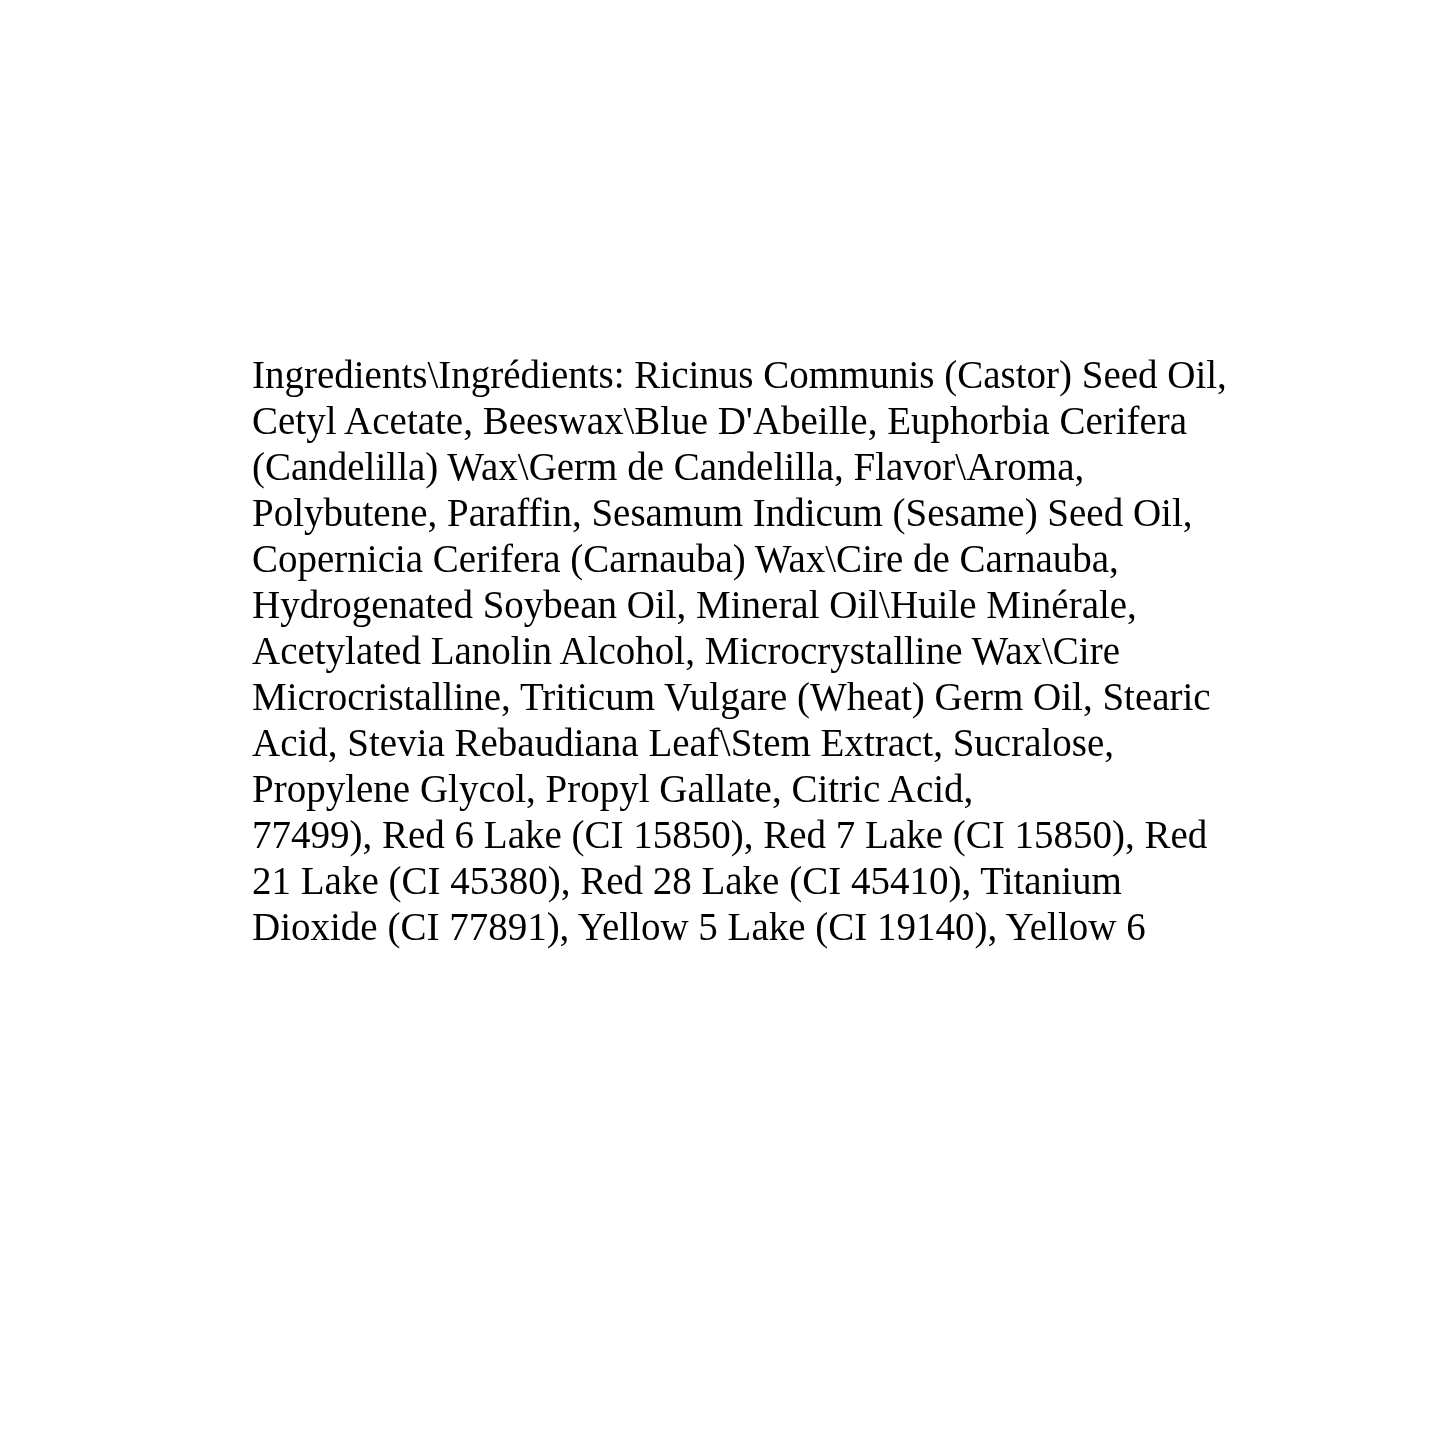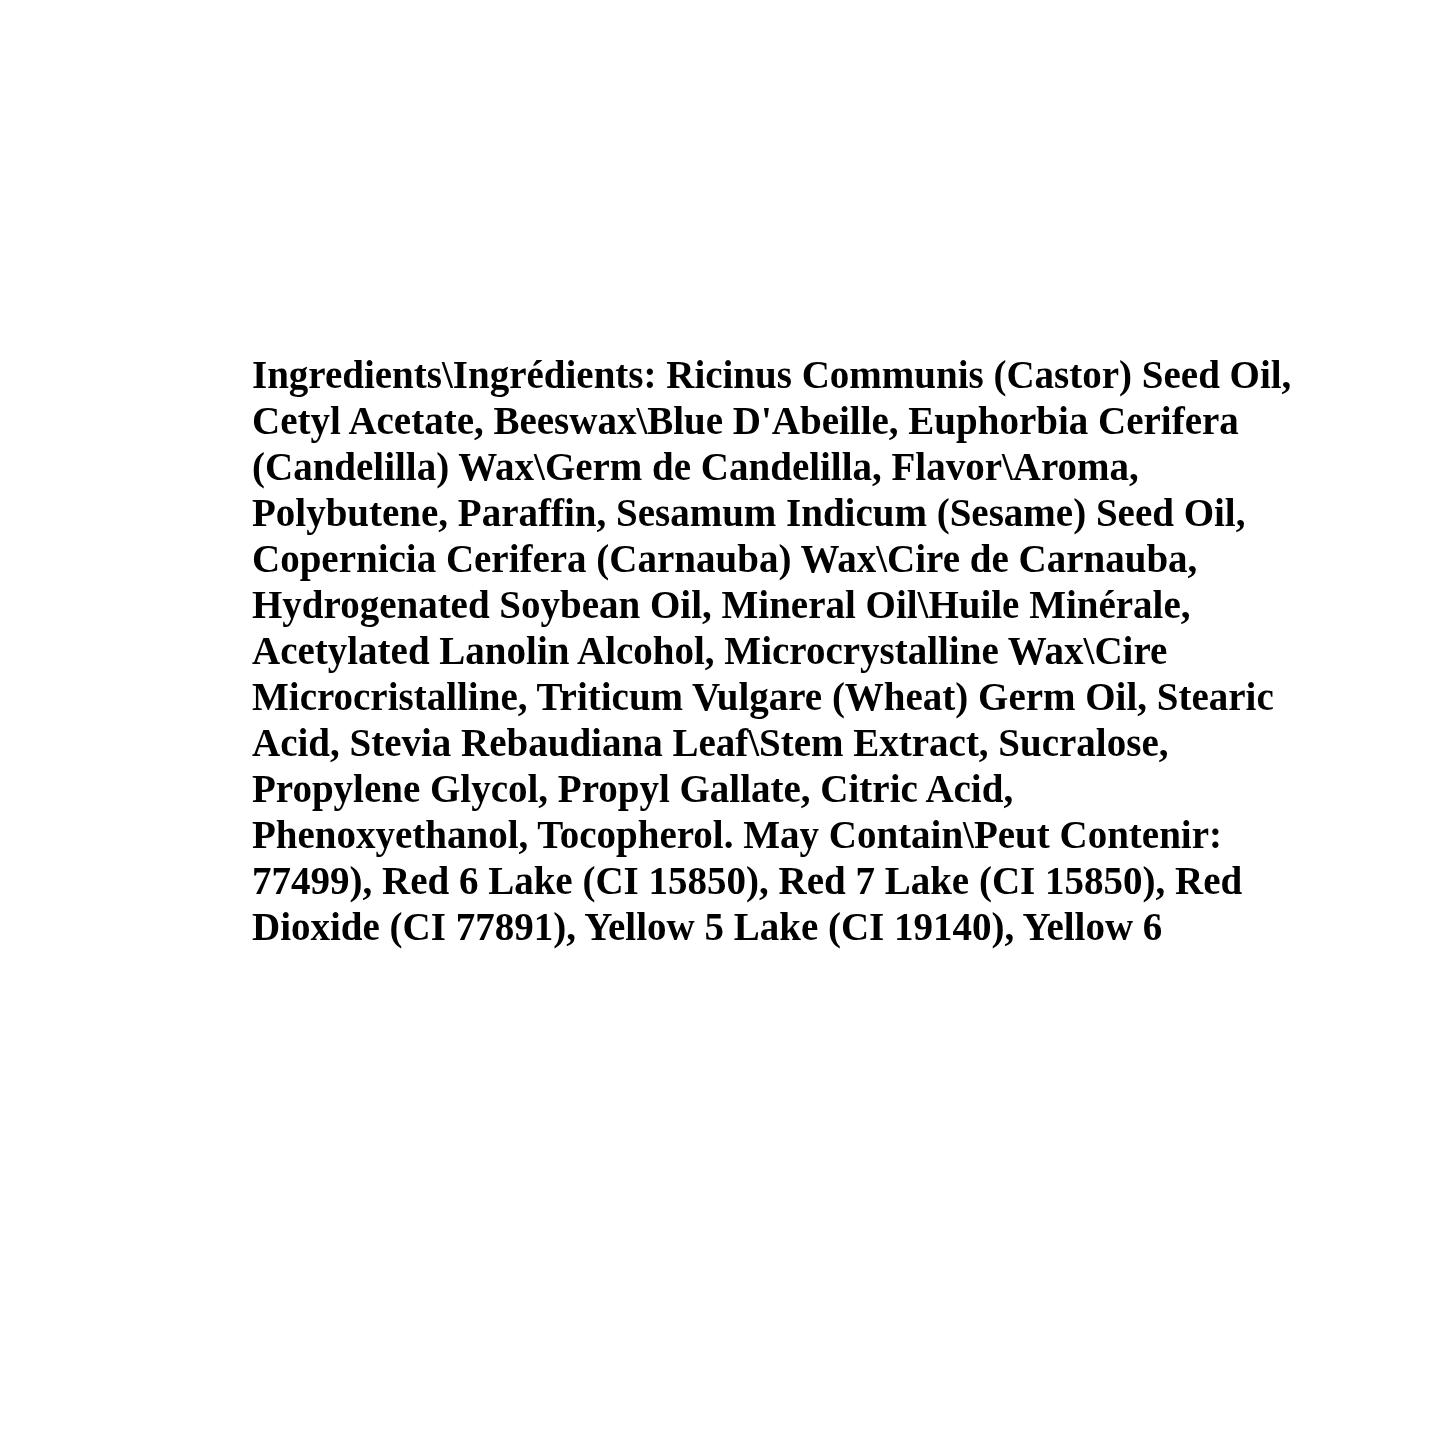--- a/index.html
+++ b/index.html
@@ -19,33 +19,32 @@
     left: 252px;
     top: 352px;
     width: 1000px;
     color: #000000;
     font-size: 39px;
     line-height: 46px;
     letter-spacing: 0px;
   }
   .label-line {
     white-space: nowrap;
-    font-weight: bold;
   }
 </style>
 </head>
 <body>
 
 <div class="label-text-block">
   <div class="label-line">Ingredients\Ingrédients: Ricinus Communis (Castor) Seed Oil,</div>
   <div class="label-line">Cetyl Acetate, Beeswax\Blue D'Abeille, Euphorbia Cerifera</div>
   <div class="label-line">(Candelilla) Wax\Germ de Candelilla, Flavor\Aroma,</div>
   <div class="label-line">Polybutene, Paraffin, Sesamum Indicum (Sesame) Seed Oil,</div>
   <div class="label-line">Copernicia Cerifera (Carnauba) Wax\Cire de Carnauba,</div>
   <div class="label-line">Hydrogenated Soybean Oil, Mineral Oil\Huile Minérale,</div>
   <div class="label-line">Acetylated Lanolin Alcohol, Microcrystalline Wax\Cire</div>
   <div class="label-line">Microcristalline, Triticum Vulgare (Wheat) Germ Oil, Stearic</div>
   <div class="label-line">Acid, Stevia Rebaudiana Leaf\Stem Extract, Sucralose,</div>
   <div class="label-line">Propylene Glycol, Propyl Gallate, Citric Acid,</div>
-  <div class="label-line">Phenoxyethanol, Tocopherol. May Contain\Peut Contenir:</div>
   <div class="label-line">77499), Red 6 Lake (CI 15850), Red 7 Lake (CI 15850), Red</div>
+  <div class="label-line">21 Lake (CI 45380), Red 28 Lake (CI 45410), Titanium</div>
   <div class="label-line">Dioxide (CI 77891), Yellow 5 Lake (CI 19140), Yellow 6</div>
 </div>
 
 </body></html>

